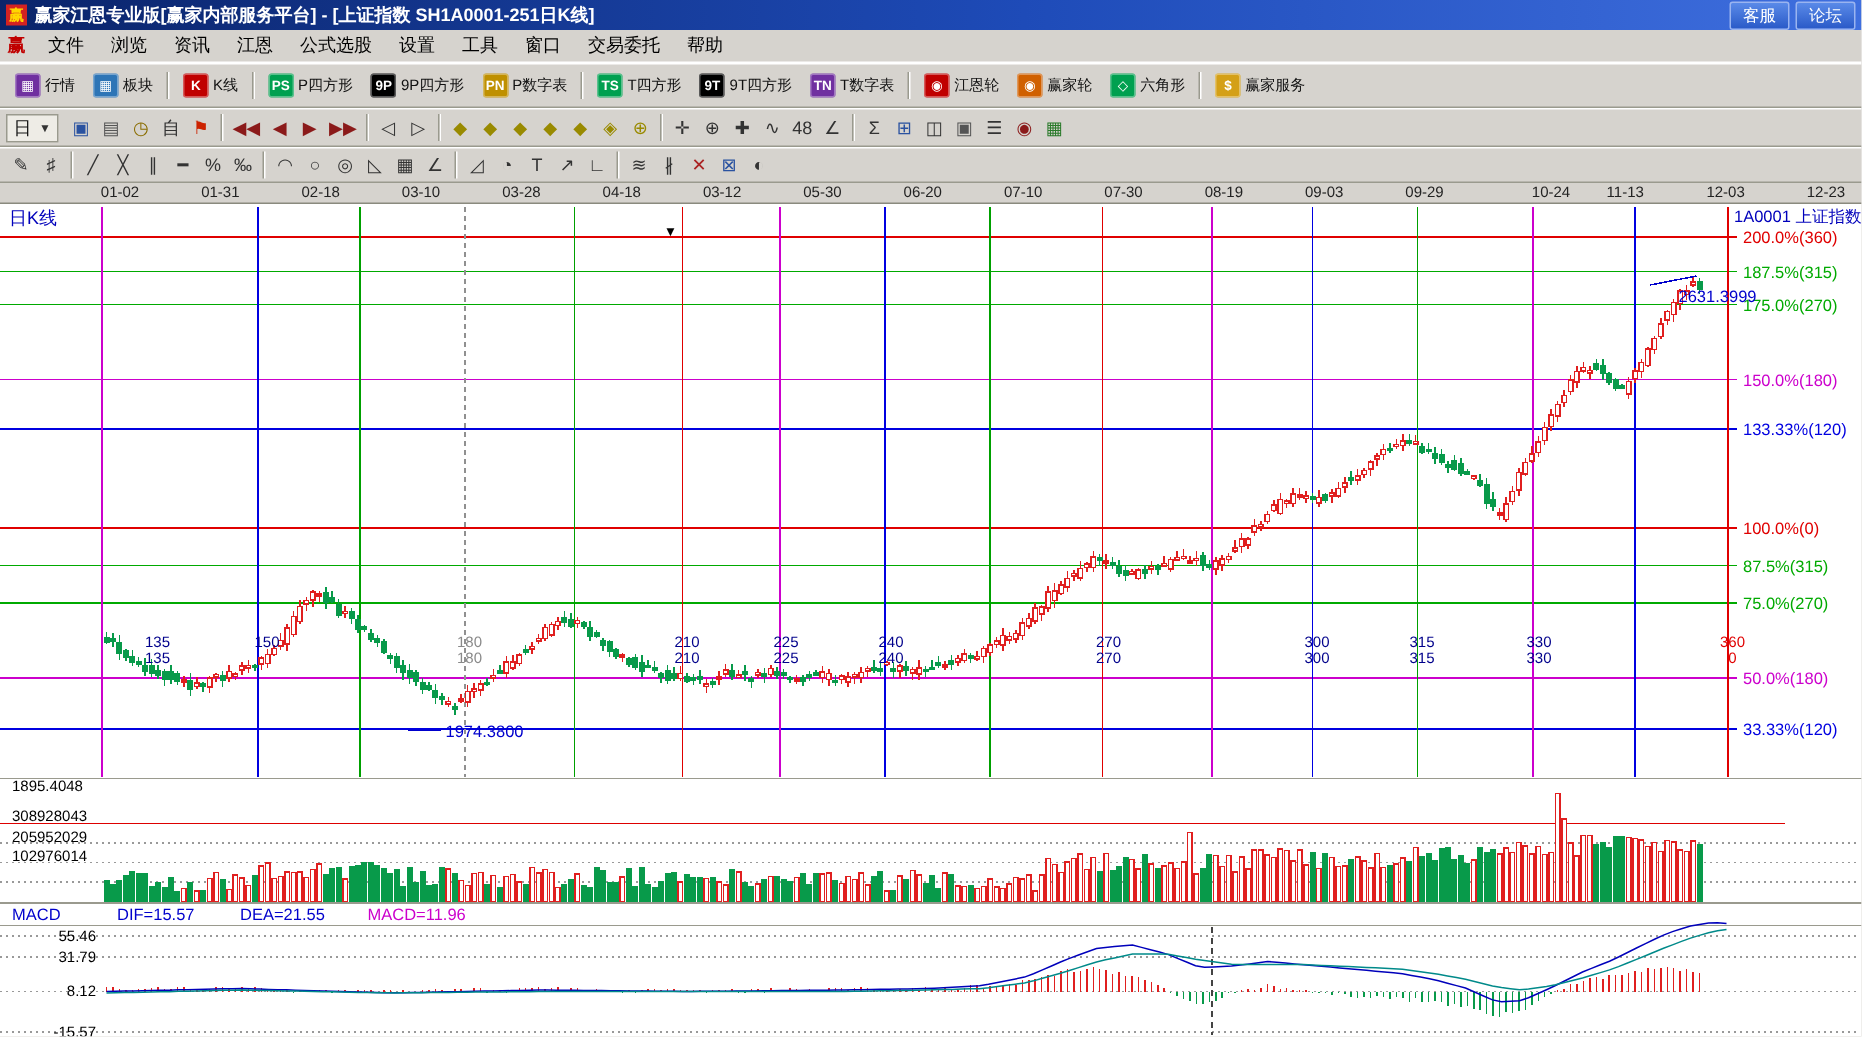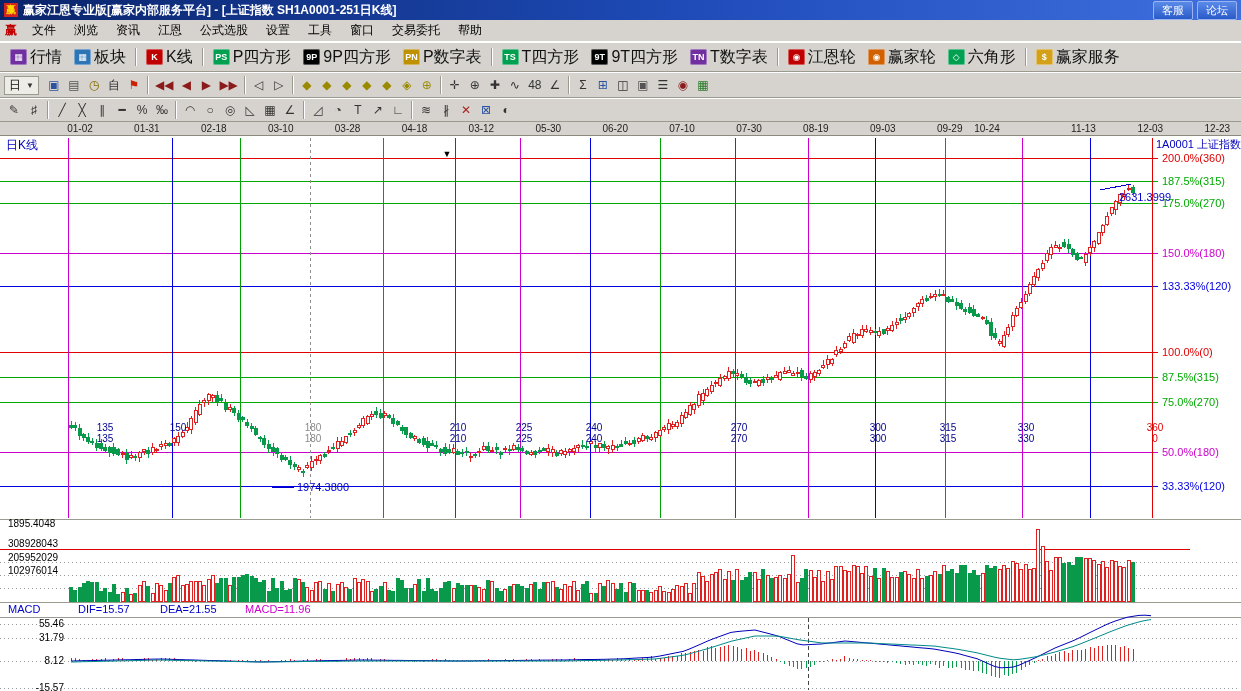--- a/index.html
+++ b/index.html
@@ -17,21 +17,21 @@
   .menubar-logo{color:#c00000;font-weight:bold;margin-right:6px;font-size:12px;}
   .menu-items{display:flex;}
   .menu-item{padding:16px 9px;}
 
   .toolbar{display:flex;align-items:center;background:#d6d3ce;border-top:1px solid #ffffff;border-bottom:1px solid #9a9a8e;padding:0 4px;}
   .tb1{height:30px;}
   .tb2{height:26px;}
   .tb3{height:24px;}
   .tb1-btn{display:flex;align-items:center;gap:3px;padding:3px 5px;border:1px solid transparent;}
   .tb1-icon{width:17px;height:16px;display:flex;align-items:center;justify-content:center;color:#fff;font-size:9px;font-weight:bold;border-radius:2px;box-shadow:inset 0 0 0 1px rgba(255,255,255,.35);flex:none;}
-  .tb1-label{font-size:16px;color:#111;white-space:nowrap;}
+  .tb1-label{font-size:10px;color:#111;white-space:nowrap;}
   .sep{width:0;height:18px;border-left:1px solid #9a9a8e;border-right:1px solid #ffffff;margin:0 3px;}
   .sbtn{min-width:20px;height:20px;display:flex;align-items:center;justify-content:center;font-size:12px;border:1px solid transparent;padding:0 2px;white-space:nowrap;}
   .period{display:flex;align-items:center;border:1px solid #9a9a8e;background:#eeece6;height:19px;padding:0 4px;gap:5px;margin-right:5px;}
   .period .plabel{font-size:12px;color:#111;}
   .period .arr{font-size:8px;color:#333;}
 
   .dates{position:relative;height:14px;background:#d6d3ce;border-bottom:1px solid #8a8a7e;font-size:10px;color:#222;}
   .dates span{position:absolute;top:1px;transform:translateX(-50%);white-space:nowrap;}
 
   .chart-wrap{position:relative;width:1241px;height:555px;background:#ffffff;}
@@ -209,21 +209,21 @@
       <span style="left: 347.6px;">03-28</span>
       <span style="left: 414.5px;">04-18</span>
       <span style="left: 481.4px;">03-12</span>
       <span style="left: 548.3px;">05-30</span>
       <span style="left: 615.2px;">06-20</span>
       <span style="left: 682.1px;">07-10</span>
       <span style="left: 749px;">07-30</span>
       <span style="left: 815.9px;">08-19</span>
       <span style="left: 882.8px;">09-03</span>
       <span style="left: 949.7px;">09-29</span>
-      <span style="left: 987px;">10-24</span>
+      <span style="left: 1034px;">10-24</span>
       <span style="left: 1083.5px;">11-13</span>
       <span style="left: 1150.4px;">12-03</span>
       <span style="left: 1217.3px;">12-23</span>
     </div>
 
   <div class="chart-wrap">
     <svg id="chartSvg" width="1241" height="555" viewBox="0 136 1241 555">
         <line x1="0" y1="158" x2="1158" y2="158" stroke="#e00000" stroke-width="1" shape-rendering="crispEdges"></line>
         <text x="1162" y="162" fill="#e00000" font-size="11" text-anchor="start">200.0%(360)</text>
         <line x1="0" y1="181" x2="1158" y2="181" stroke="#00aa00" stroke-width="1" shape-rendering="crispEdges"></line>

